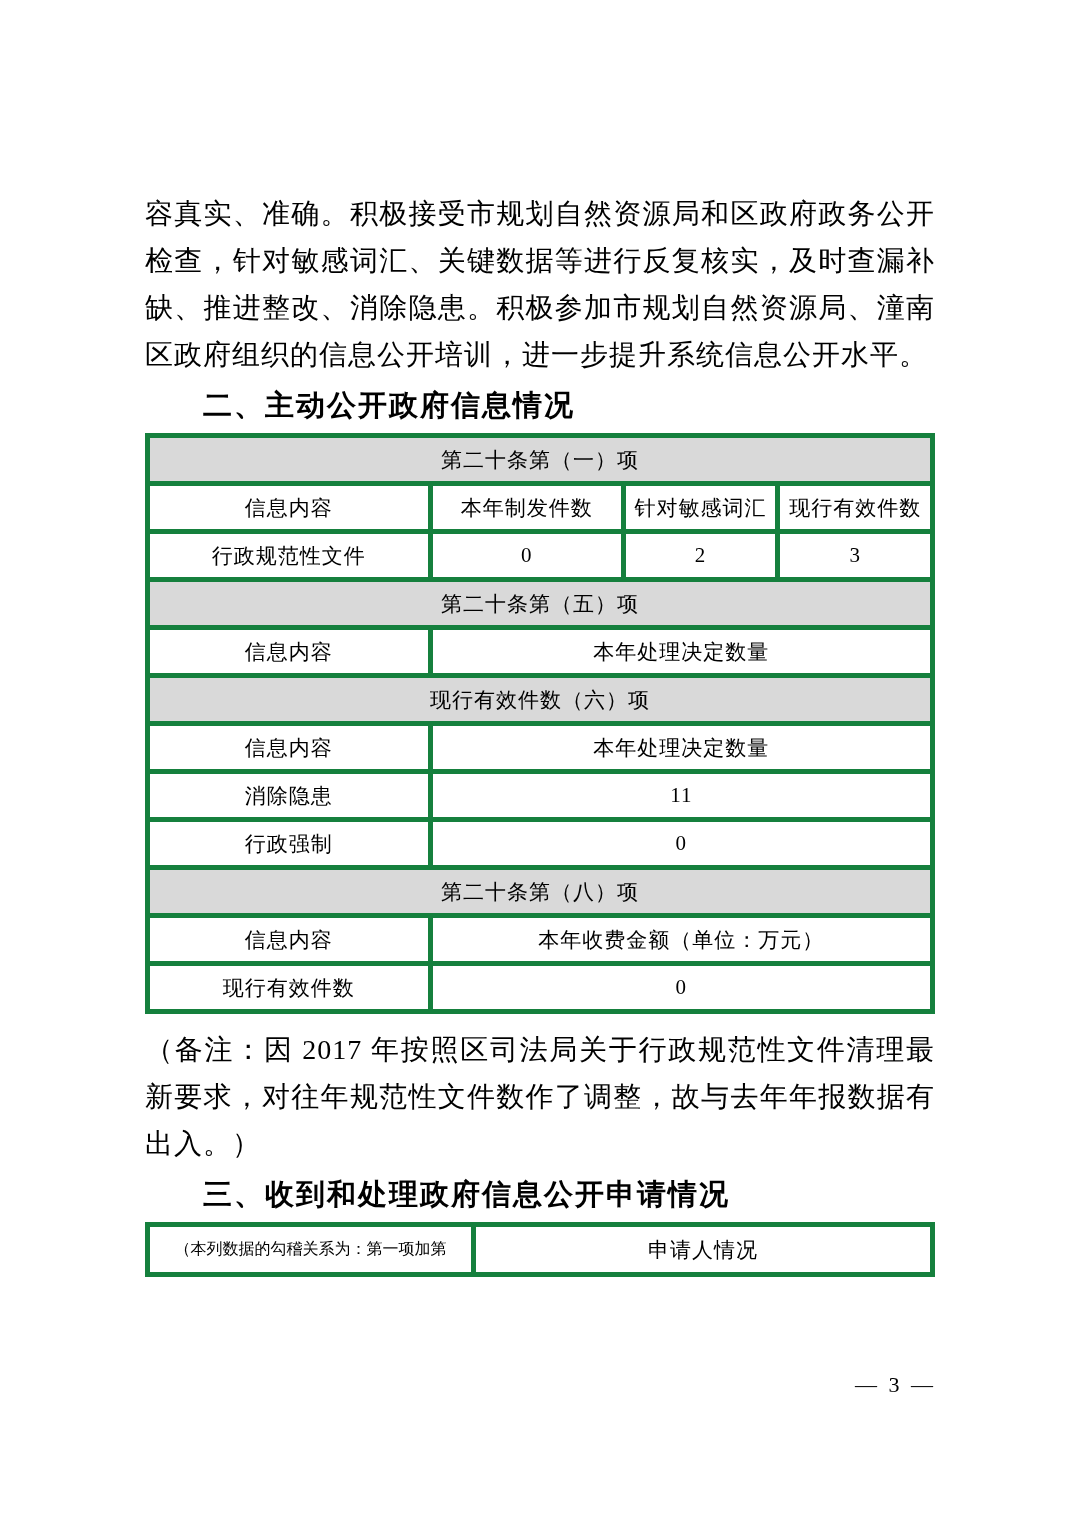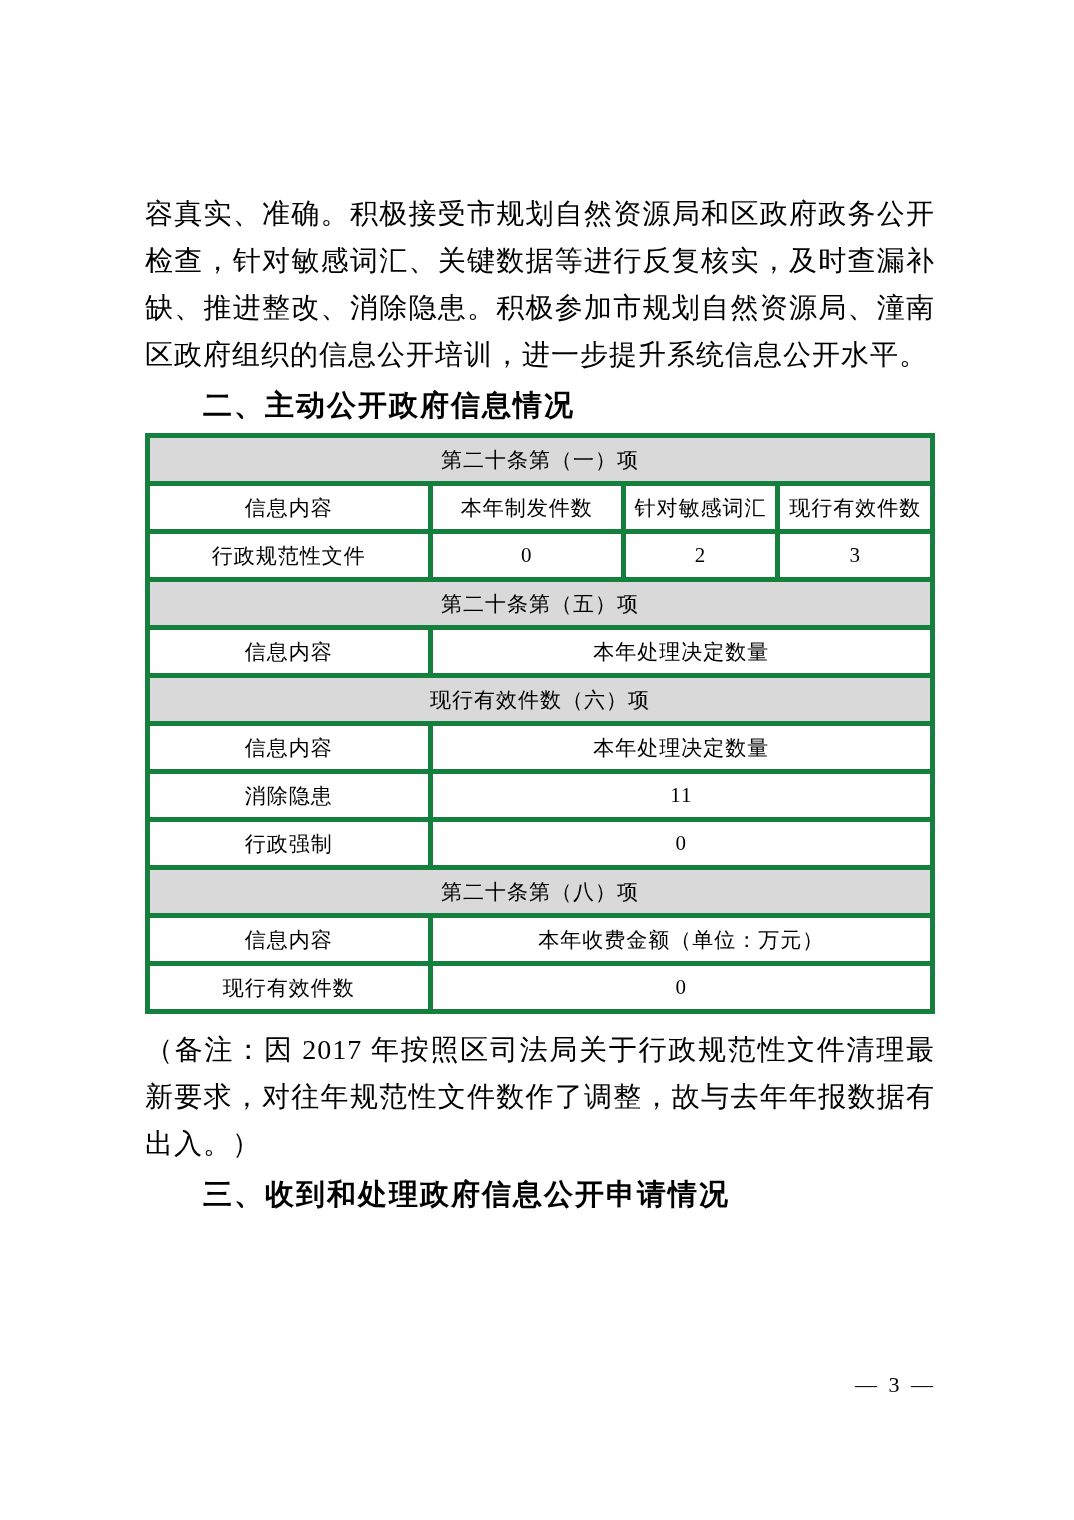--- a/index.html
+++ b/index.html
@@ -137,16 +137,28 @@
         <td>现行有效件数</td>
         <td colspan="3">0</td>
       </tr>
     </tbody>
   </table>
 
   <p class="note-par">（备注：因 2017 年按照区司法局关于行政规范性文件清理最新要求，对往年规范性文件数作了调整，故与去年年报数据有出入。）</p>
 
   <div class="heading">三、收到和处理政府信息公开申请情况</div>
 
+  <table class="t2">
+    <colgroup>
+      <col style="width:41.5%">
+      <col style="width:58.5%">
+    </colgroup>
+    <tbody>
+      <tr>
+        <td class="small-note">（本列数据的勾稽关系为：第一项加第</td>
+        <td>申请人情况</td>
+      </tr>
+    </tbody>
+  </table>
 
 </div>
 
 <div class="page-num">— 3 —</div>
 
 </body></html>

